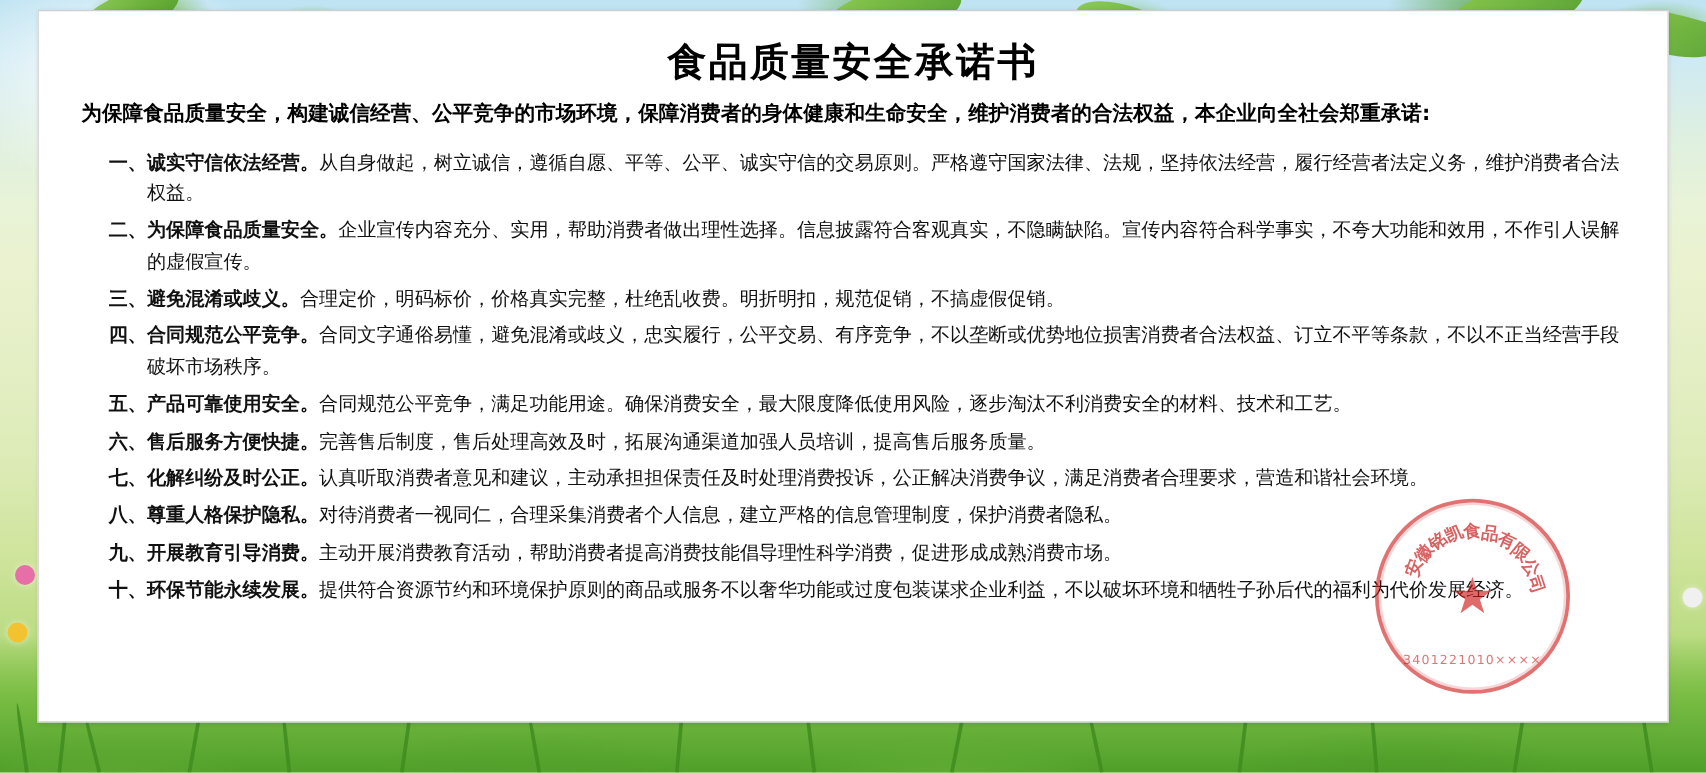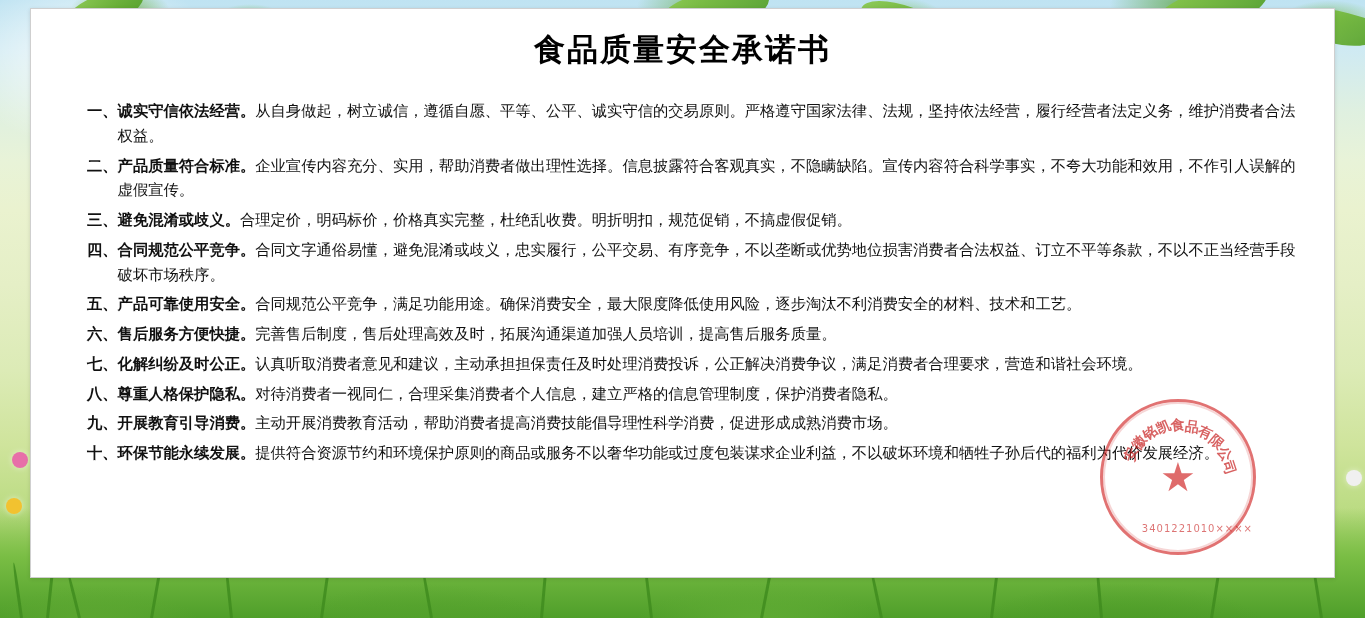--- a/index.html
+++ b/index.html
@@ -110,21 +110,21 @@
     box-sizing: border-box;
     padding: 14px 34px 10px 34px;
   }
 
   .doc-title {
     text-align: center;
     font-size: 31px;
     font-weight: bold;
     letter-spacing: 2px;
     color: #000;
-    margin: 6px 0 28px 0;
+    margin: 6px 0 7px 0;
     font-family: "DejaVu Sans", "Liberation Sans", sans-serif;
   }
 
   .doc-intro {
     font-size: 16.5px;
     font-weight: bold;
     color: #000;
     line-height: 1.55;
     margin: 0 0 14px 0;
   }
@@ -205,21 +205,21 @@
     font-size: 14px;
     color: rgba(198,24,24,0.68);
     font-weight: bold;
     transform-origin: 0 0;
     white-space: nowrap;
   }
   .seal .seal-bottom {
     position: absolute;
     left: 0; bottom: 18px;
     width: 150px;
-    text-align: right;
+    text-align: center;
     font-size: 10px;
     color: rgba(198,24,24,0.6);
     letter-spacing: 1px;
   }
 </style>
 </head>
 <body>
 
 <div id="page">
 
@@ -252,31 +252,32 @@
   </div>
 
   <div class="flower" style="left:12px;  top:452px; background:#e76fa8;"></div>
   <div class="flower" style="left:6px;   top:498px; background:#f2c230;"></div>
   <div class="flower" style="left:1346px;top:470px; background:#f0f0f0;"></div>
 
   <div class="sheet">
 
     <div class="doc-title">食品质量安全承诺书</div>
 
+    <div class="doc-intro">为保障食品质量安全，构建诚信经营、公平竞争的市场环境，保障消费者的身体健康和生命安全，维护消费者的合法权益，本企业向全社会郑重承诺:</div>
 
     <div class="clause-list">
 
       <div class="clause">
         <span class="clause-num">一、</span>
         <span class="clause-body"><span class="clause-head">诚实守信依法经营。</span><span>从自身做起，树立诚信，遵循自愿、平等、公平、诚实守信的交易原则。严格遵守国家法律、法规，坚持依法经营，履行经营者法定义务，维护消费者合法权益。</span></span>
       </div>
 
       <div class="clause">
         <span class="clause-num">二、</span>
-        <span class="clause-body"><span class="clause-head">产品质量符合标准。</span><span>企业宣传内容充分、实用，帮助消费者做出理性选择。信息披露符合客观真实，不隐瞒缺陷。宣传内容符合科学事实，不夸大功能和效用，不作引人误解的虚假宣传。</span></span>
+        <span class="clause-body"><span class="clause-head">为保障食品质量安全。</span><span>企业宣传内容充分、实用，帮助消费者做出理性选择。信息披露符合客观真实，不隐瞒缺陷。宣传内容符合科学事实，不夸大功能和效用，不作引人误解的虚假宣传。</span></span>
       </div>
 
       <div class="clause">
         <span class="clause-num">三、</span>
         <span class="clause-body"><span class="clause-head">避免混淆或歧义。</span><span>合理定价，明码标价，价格真实完整，杜绝乱收费。明折明扣，规范促销，不搞虚假促销。</span></span>
       </div>
 
       <div class="clause">
         <span class="clause-num">四、</span>
         <span class="clause-body"><span class="clause-head">合同规范公平竞争。</span><span>合同文字通俗易懂，避免混淆或歧义，忠实履行，公平交易、有序竞争，不以垄断或优势地位损害消费者合法权益、订立不平等条款，不以不正当经营手段破坏市场秩序。</span></span>

